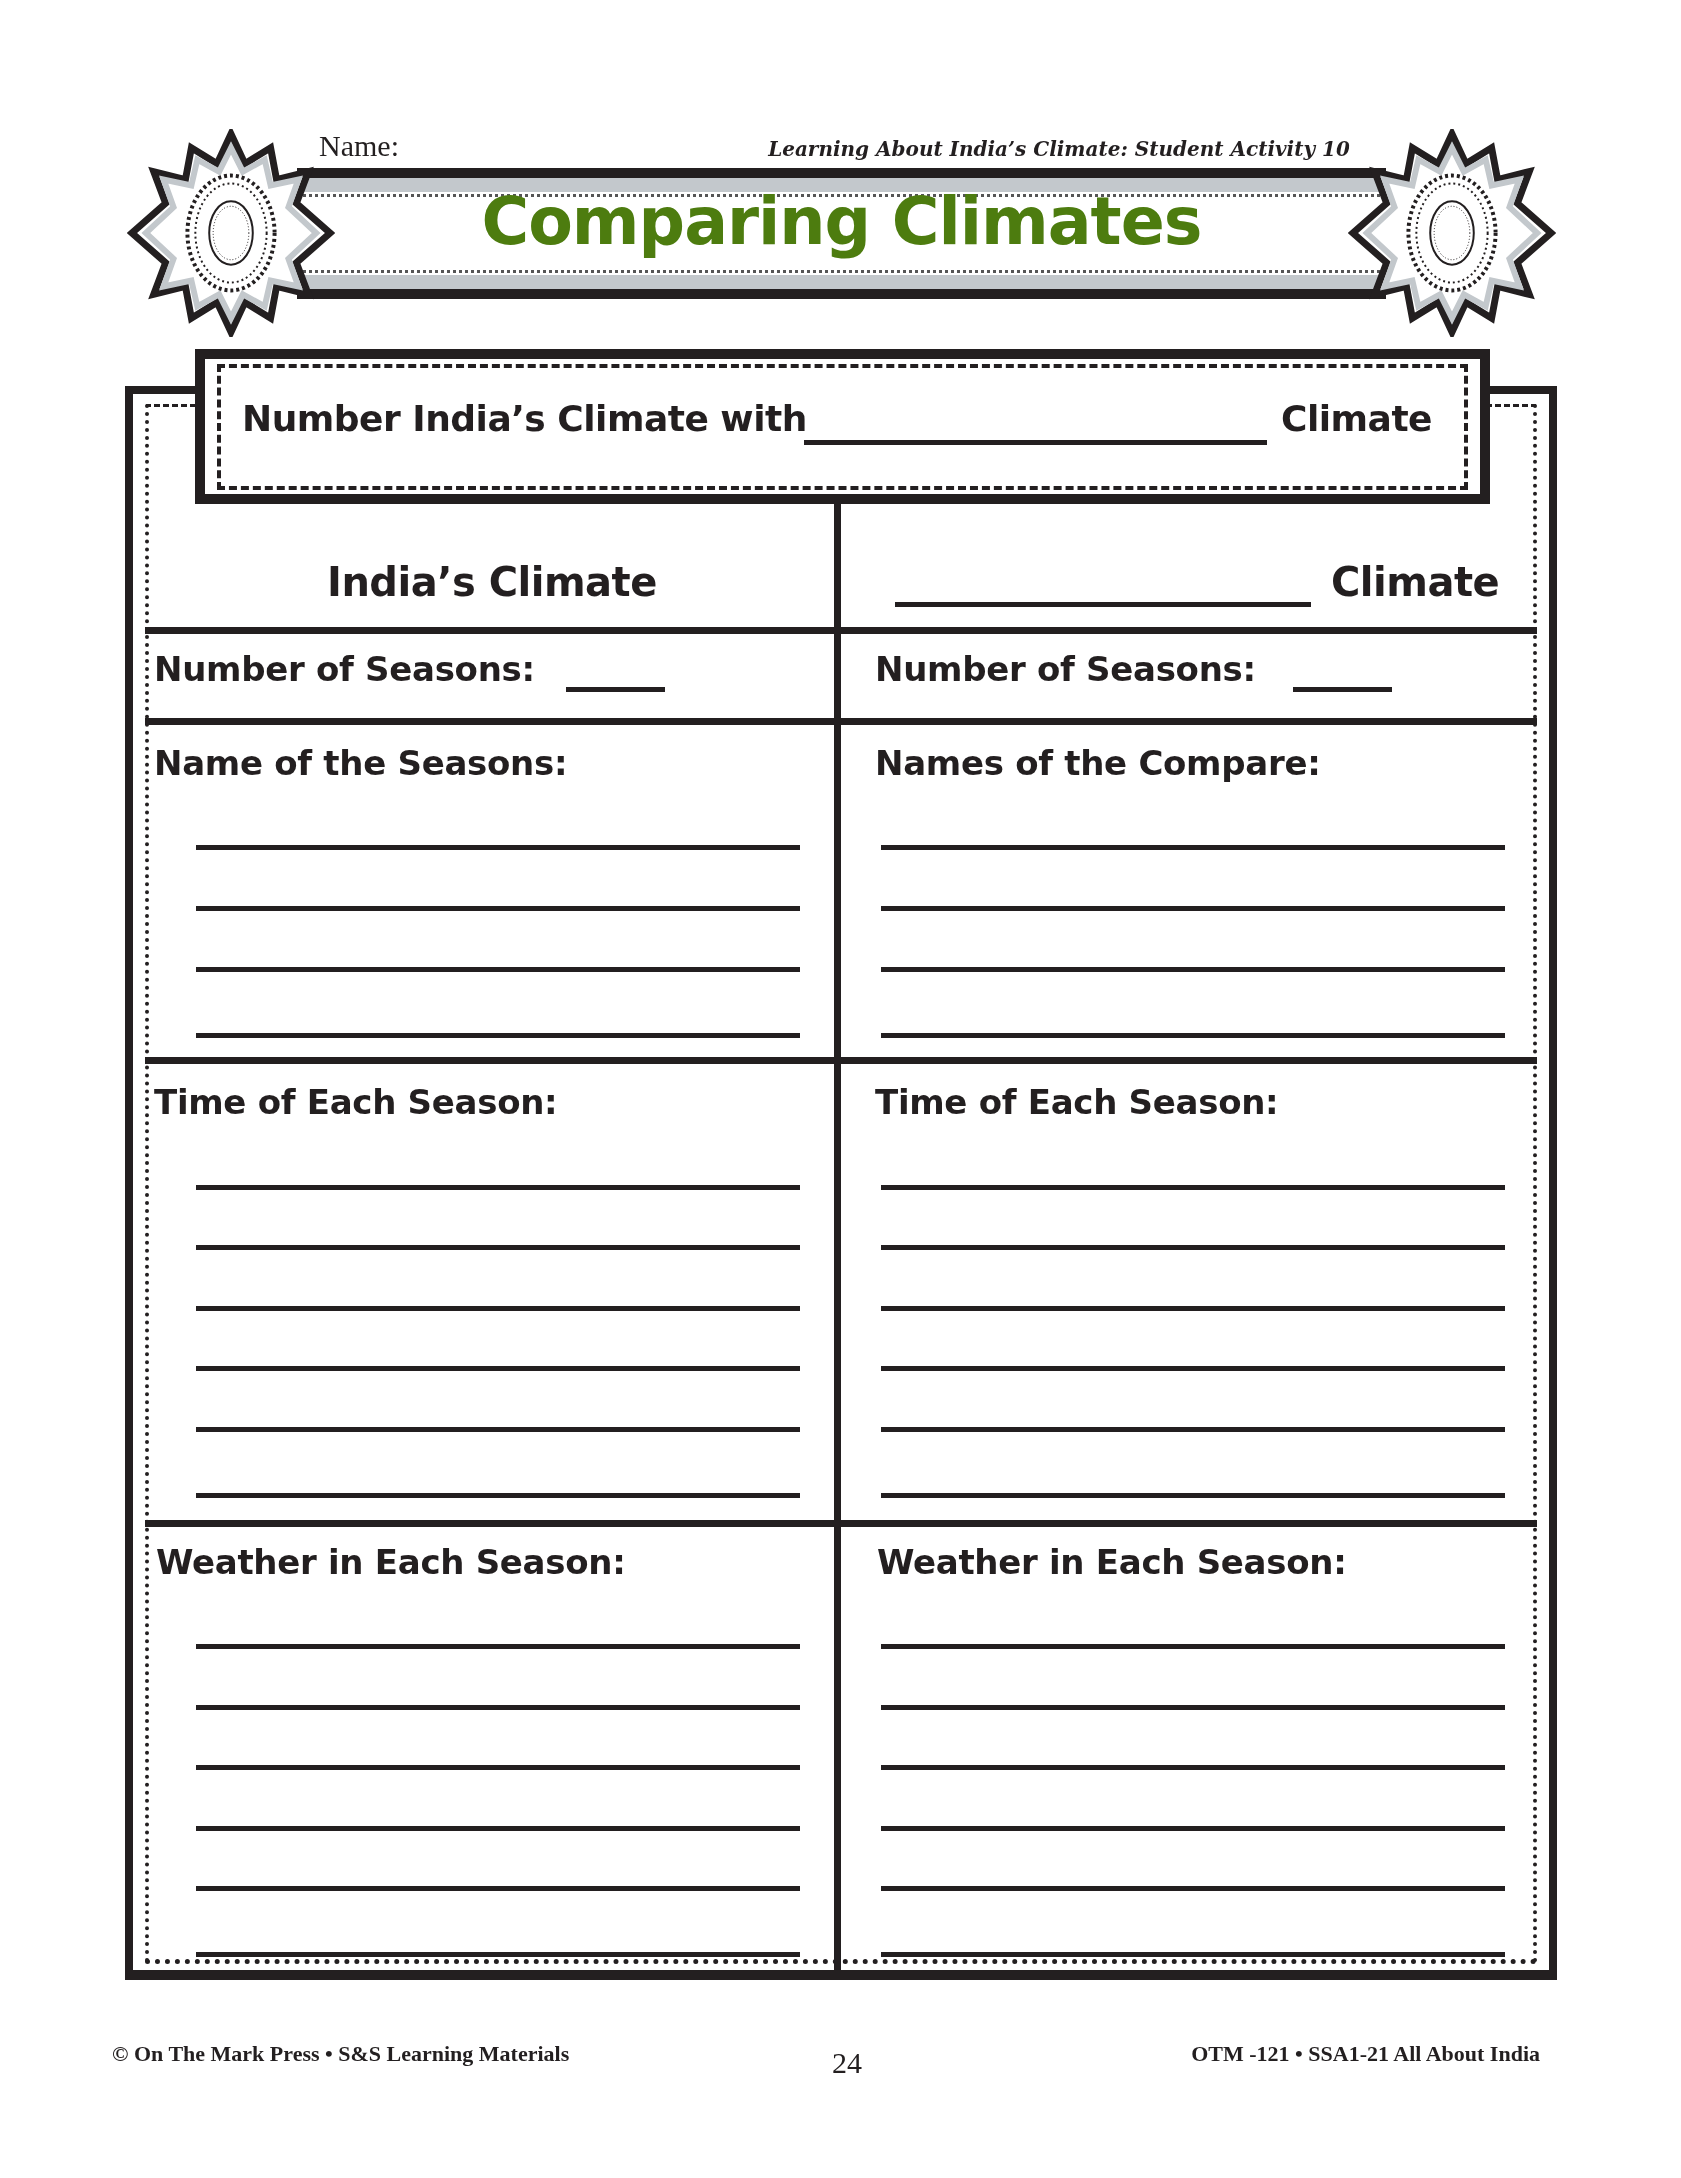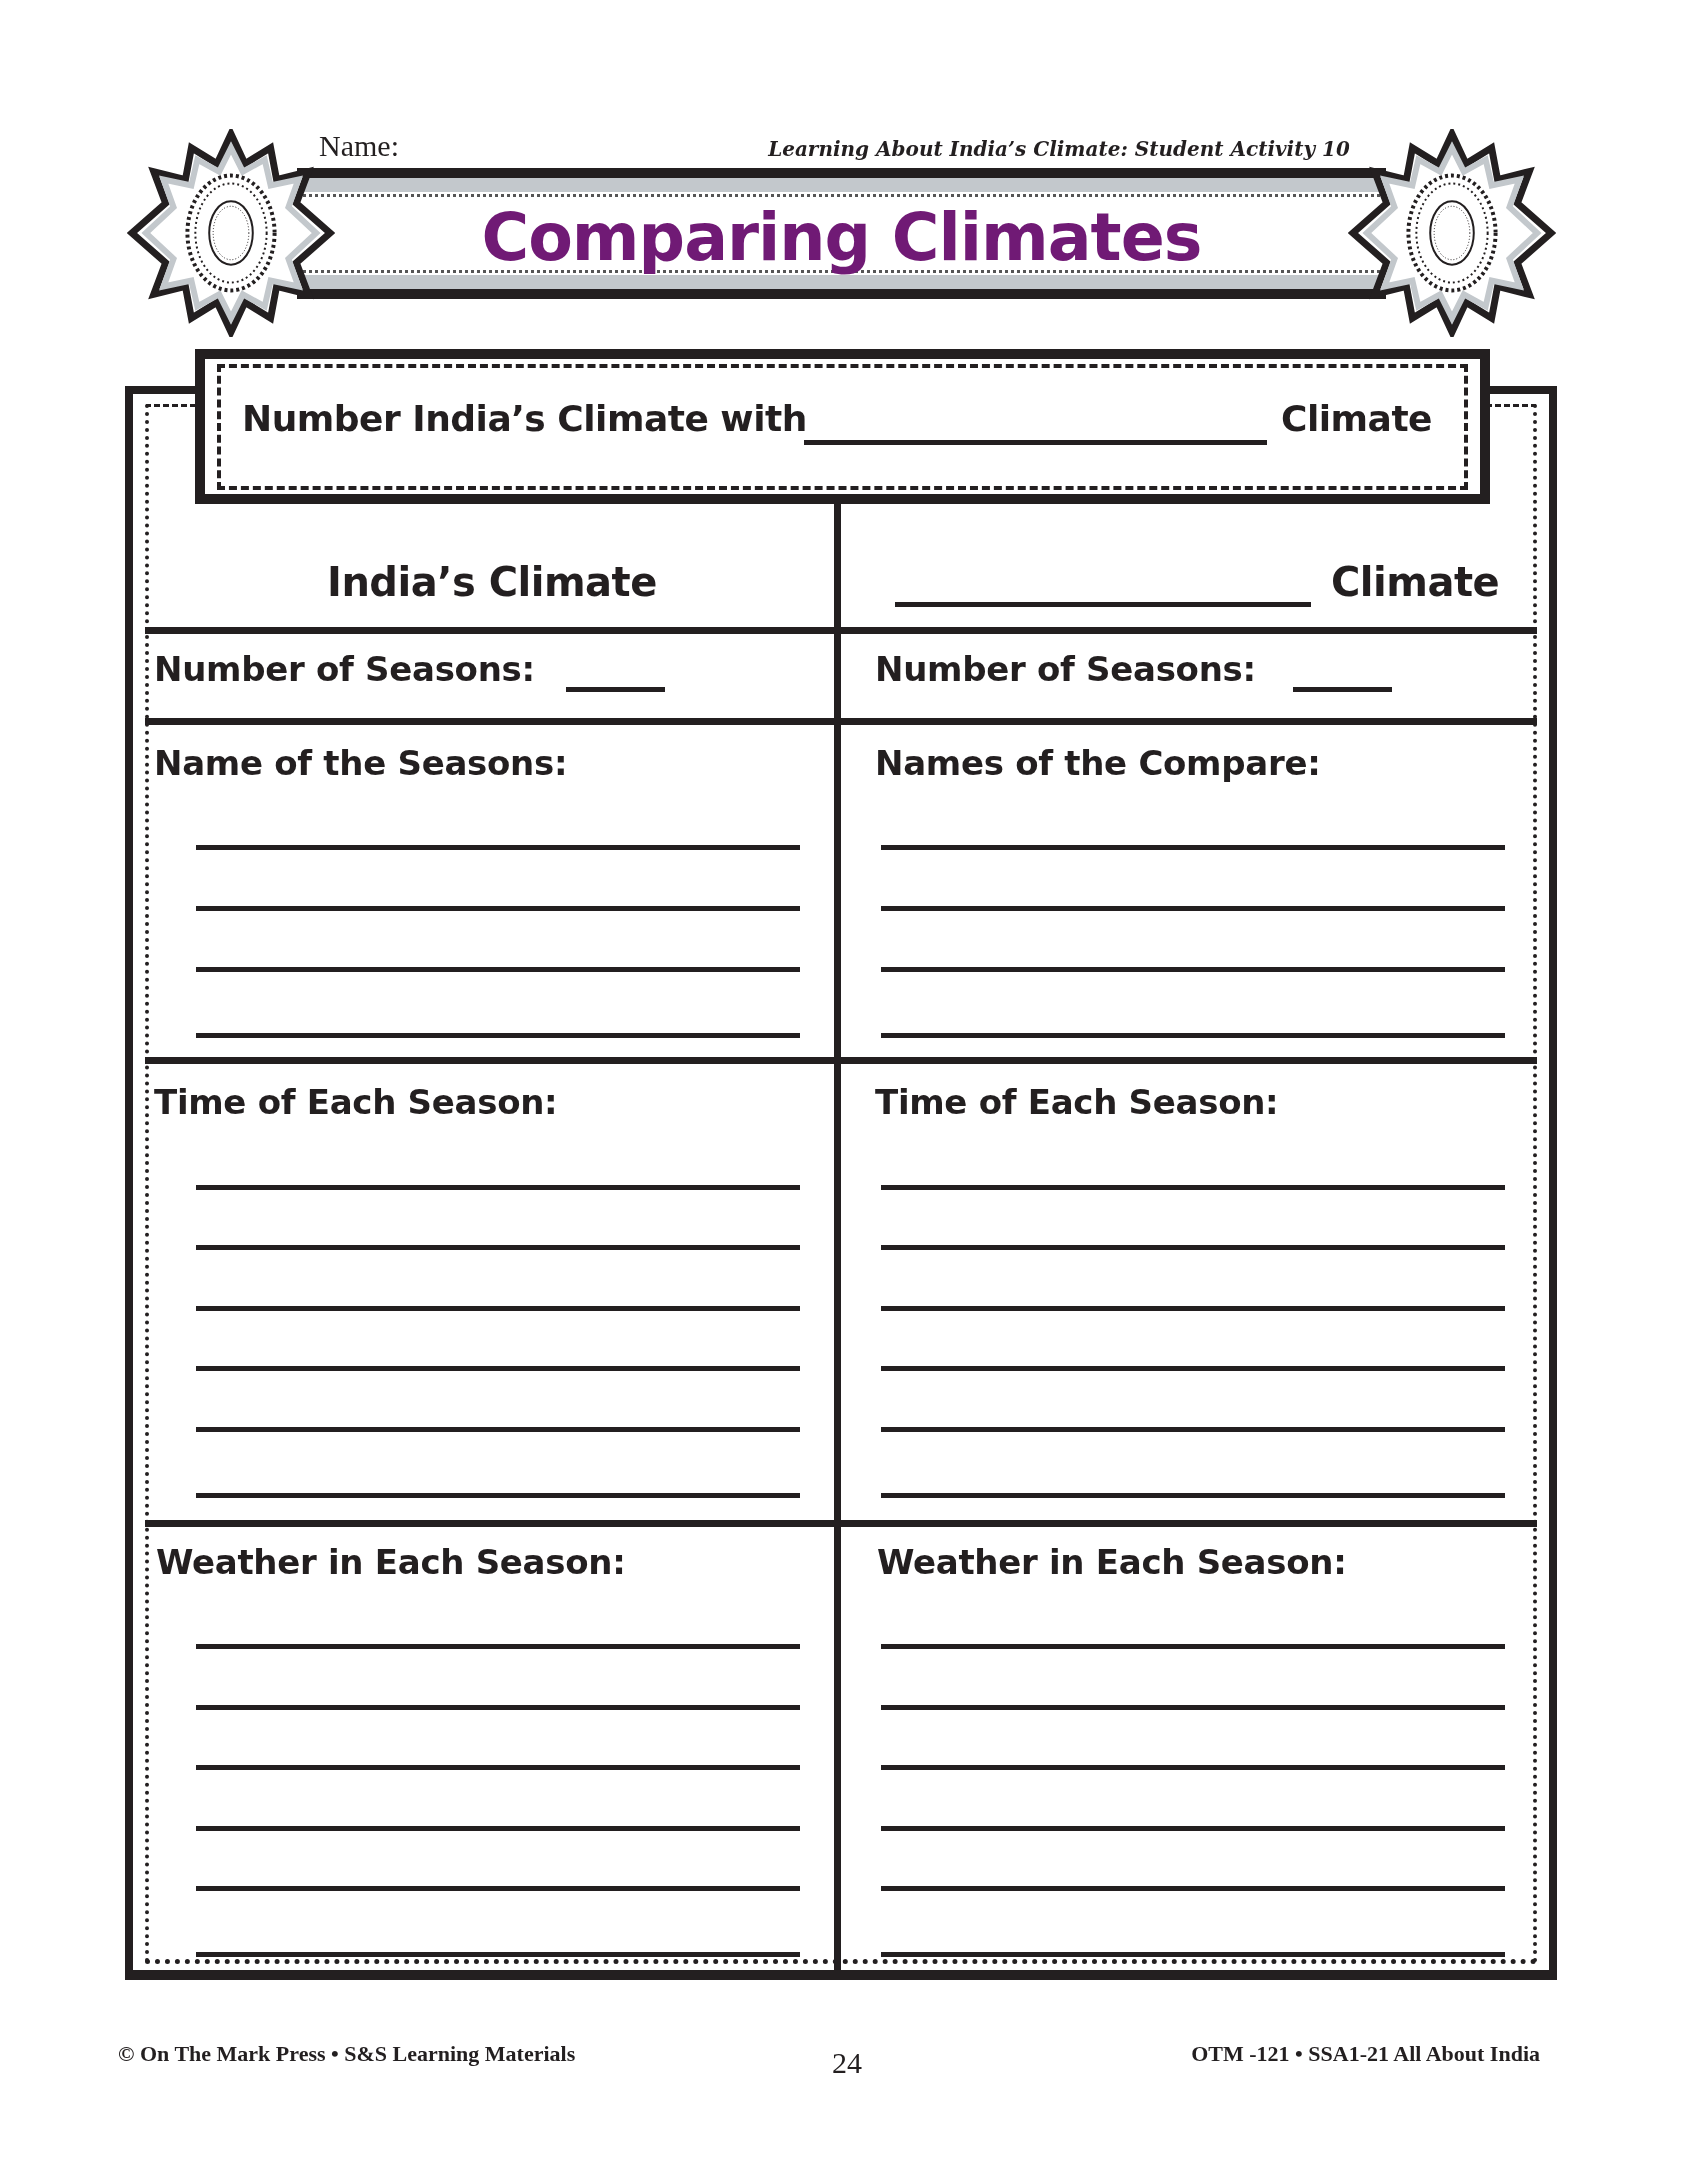--- a/index.html
+++ b/index.html
@@ -9,21 +9,21 @@
   
   .name-label { left:319px; top:129px; font-family:"Liberation Serif", serif; font-size:30px; color:#231f20; }
   .activity-label { left:752px; top:137px; width:614px; text-align:center; font-family:"DejaVu Serif", serif; font-style:italic; font-weight:bold; font-size:20px; color:#231f20; }
   .title-band { left:297px; top:168px; width:1089px; height:131px; }
   .title-band .bar-top { position:absolute; left:0; right:0; top:0; height:10px; background:#231f20; }
   .title-band .gray-top { position:absolute; left:0; right:0; top:10px; height:14px; background:#c3c8cc; }
   .title-band .dot-top { position:absolute; left:0; right:0; top:26px; border-top:3px dotted #555; }
   .title-band .dot-bot { position:absolute; left:0; right:0; bottom:26px; border-top:3px dotted #555; }
   .title-band .gray-bot { position:absolute; left:0; right:0; bottom:10px; height:14px; background:#c3c8cc; }
   .title-band .bar-bot { position:absolute; left:0; right:0; bottom:0; height:10px; background:#231f20; }
-  .title-text { left:297px; top:200px; width:1089px; text-align:center; font-family:"DejaVu Sans", sans-serif; font-weight:bold; font-size:65px; letter-spacing:-1px; color:#701a75; }
+  .title-text { left:297px; top:184px; width:1089px; text-align:center; font-family:"DejaVu Sans", sans-serif; font-weight:bold; font-size:65px; letter-spacing:-1px; color:#4d7c0f; }
   .rosette { width:208px; height:208px; top:129px; }
 
   
   .outer { left:125px; top:386px; width:1432px; height:1594px; border:8px solid #231f20; border-bottom-width:10px; box-sizing:border-box; background:#fff; }
   .inner-dash { left:145px; top:404px; width:1392px; height:1560px; border-left:4px dotted #231f20; border-right:4px dotted #231f20; border-top:3px dashed #231f20; border-bottom:5px dotted #231f20; box-sizing:border-box; }
 
   
   .compare { left:195px; top:349px; width:1295px; height:155px; border:10px solid #231f20; box-sizing:border-box; background:#fff; }
   .compare-inner { left:217px; top:364px; width:1251px; height:126px; border:4px dashed #231f20; box-sizing:border-box; }
   .compare-text { left:242px; top:398px; font-size:36px; font-weight:bold; font-family:"DejaVu Sans", sans-serif; letter-spacing:-0.5px; }
@@ -145,16 +145,16 @@
 <div class="abs wline" style="left:196px; width:604px; top:1886px;"></div>
 <div class="abs wline" style="left:196px; width:604px; top:1952px;"></div>
 
 <div class="abs wline" style="left:881px; width:624px; top:1644px;"></div>
 <div class="abs wline" style="left:881px; width:624px; top:1705px;"></div>
 <div class="abs wline" style="left:881px; width:624px; top:1765px;"></div>
 <div class="abs wline" style="left:881px; width:624px; top:1826px;"></div>
 <div class="abs wline" style="left:881px; width:624px; top:1886px;"></div>
 <div class="abs wline" style="left:881px; width:624px; top:1952px;"></div>
 
-<div class="abs footer" style="left:118px;font-family:Liberation Serif, serif;">© On The Mark Press • S&amp;S Learning Materials</div>
+<div class="abs footer" style="left:112px;font-family:Liberation Serif, serif;">© On The Mark Press • S&amp;S Learning Materials</div>
 <div class="abs page-num" style="left:832px;margin-top:12px;">24</div>
 <div class="abs footer" style="left:1148px; width:392px; text-align:right;">OTM -121 • SSA1-21 All About India</div>
 
 
 </body></html>

